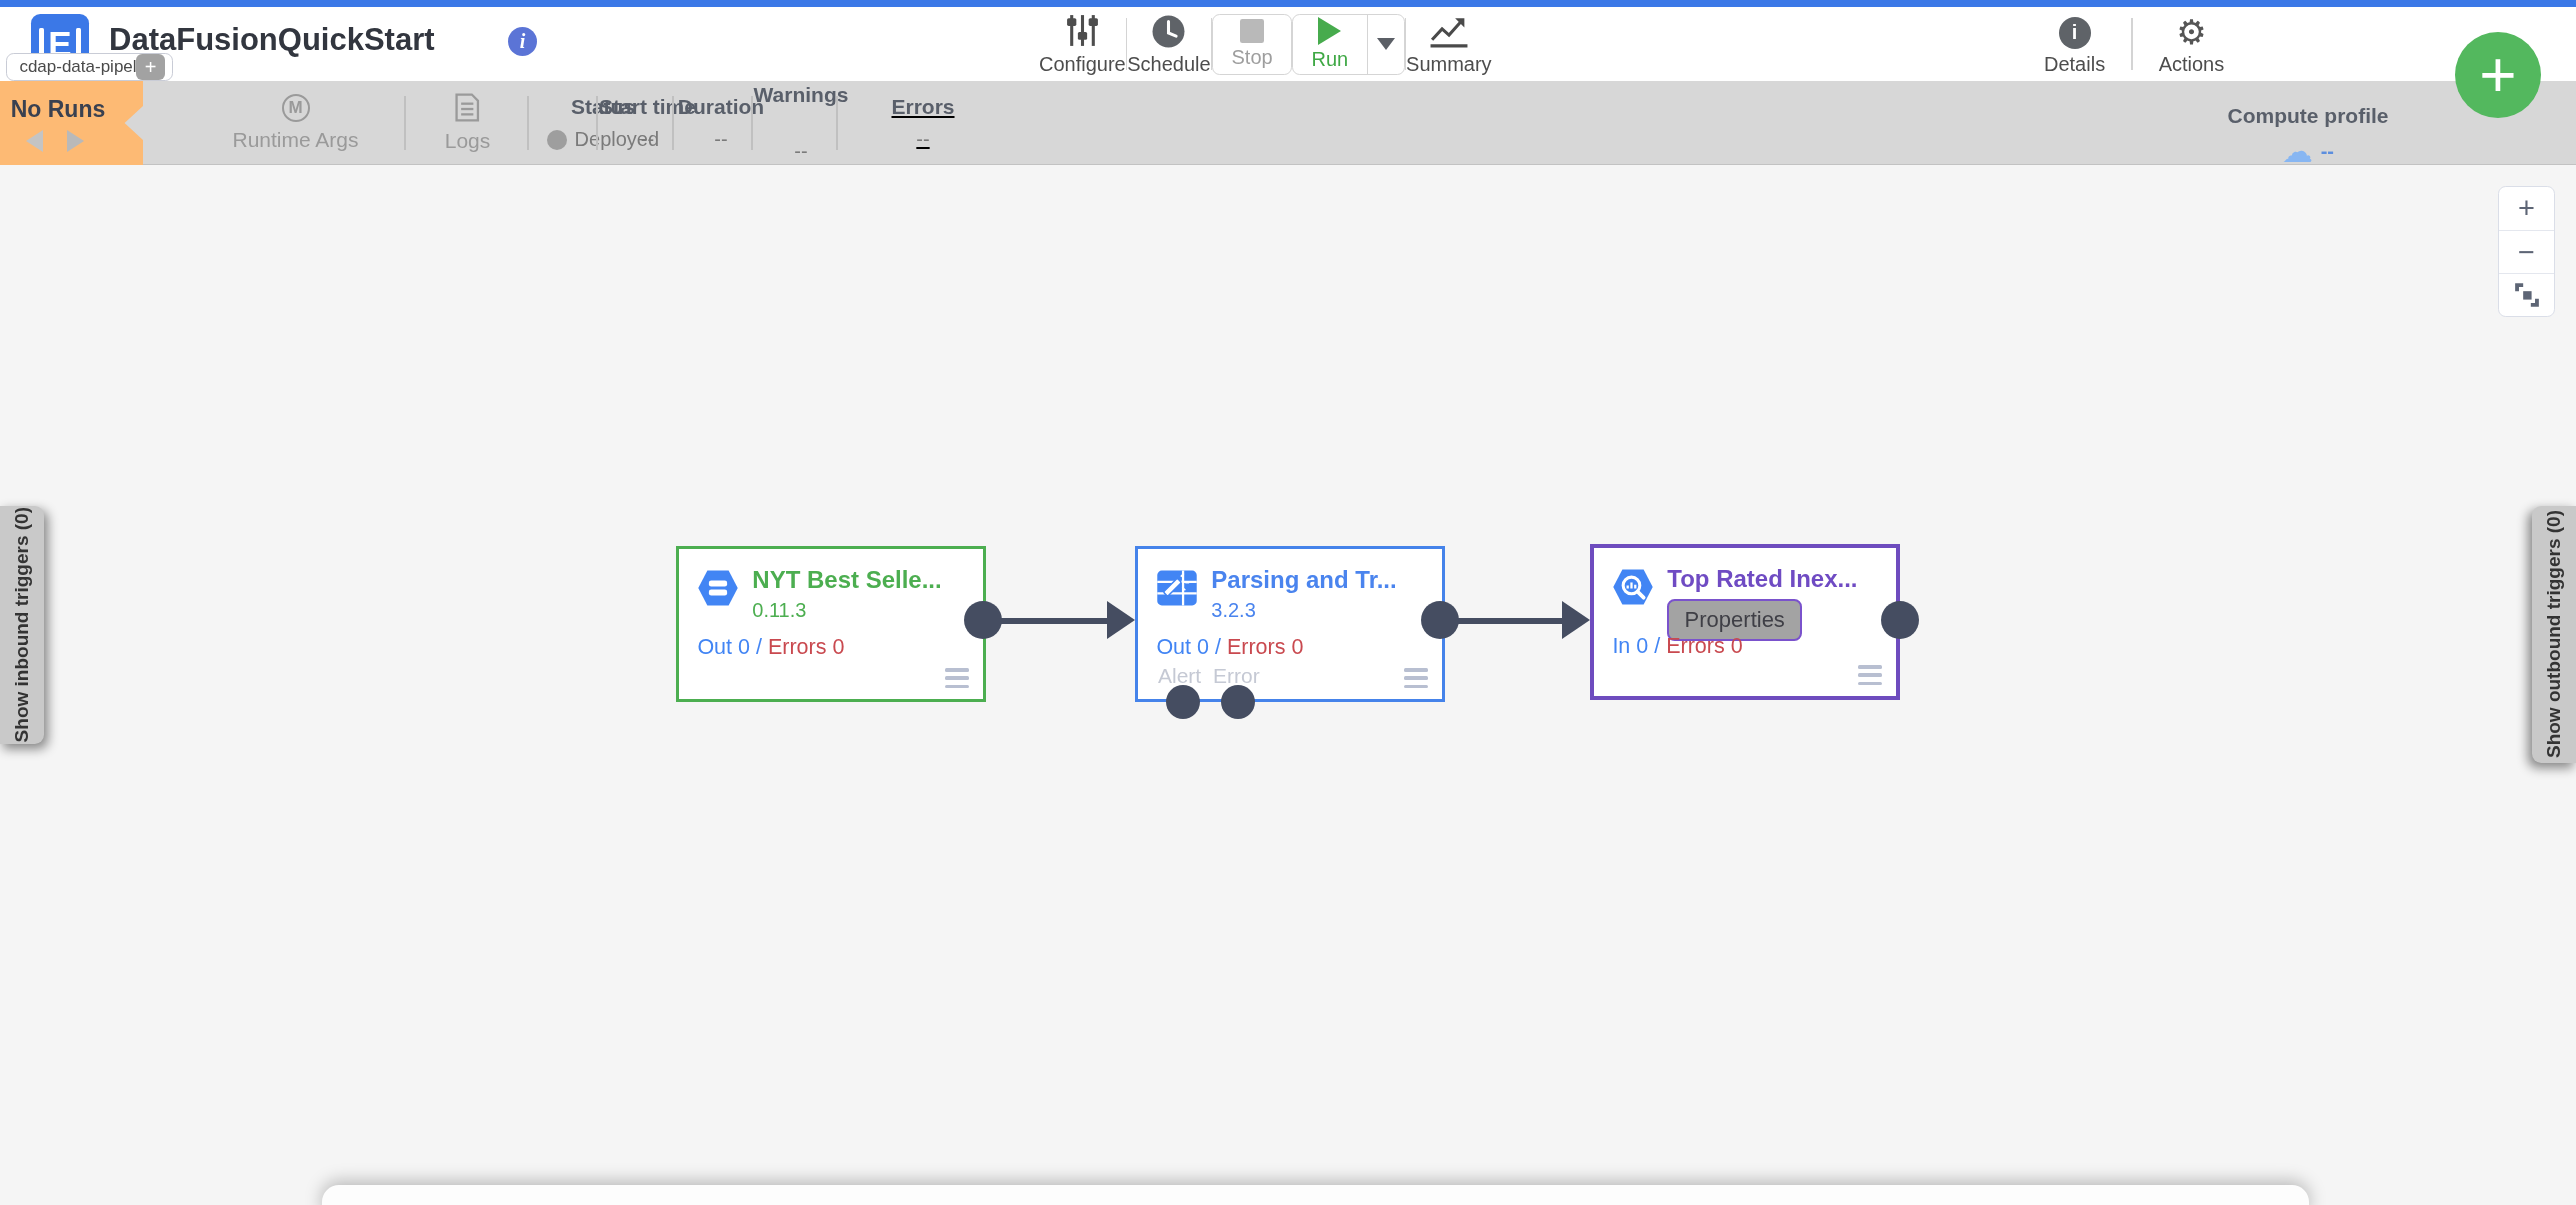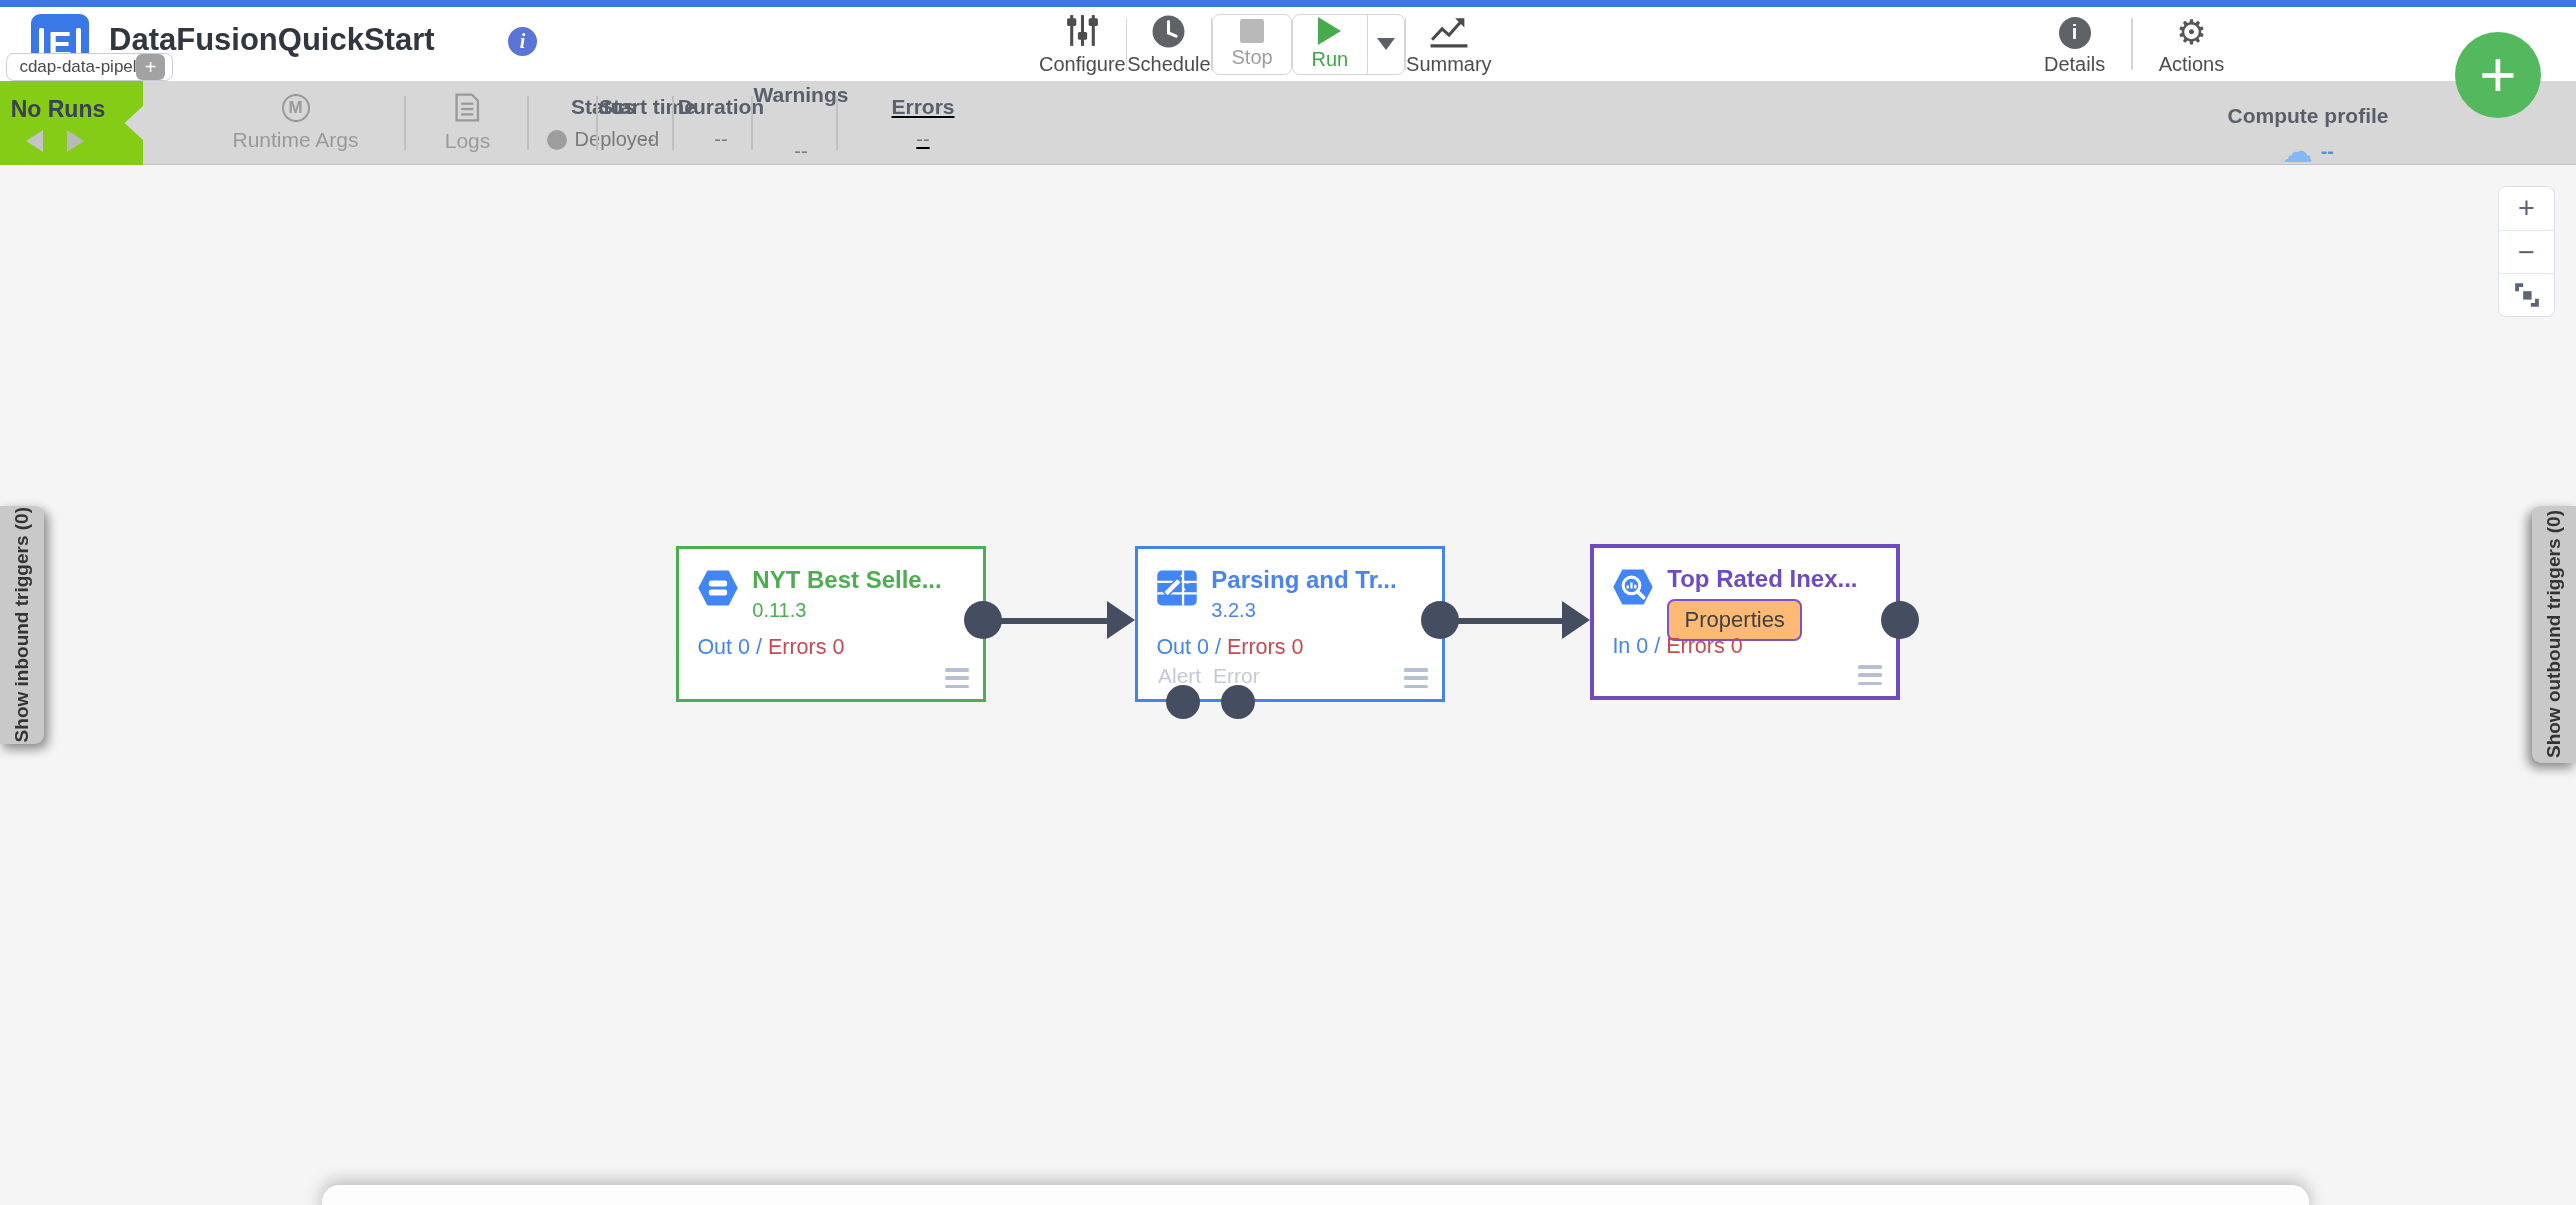--- a/index.html
+++ b/index.html
@@ -49,21 +49,21 @@
   #gear-ic { font-family:"DejaVu Sans", sans-serif; font-size:34px; color:#555; line-height:34px; }
 
   
   #fab { position:absolute; left:2455px; top:32px; width:86px; height:86px; border-radius:50%;
     background:#53b85e; color:#fff; display:flex; align-items:center; justify-content:center;
     font-size:64px; font-weight:300; z-index:30; line-height:1; }
 
   
   #status-bar { position:absolute; top:81px; left:0; width:2576px; height:84px; background:#d7d7d7;
     border-bottom:0.8px solid #c2c2c2; }
-  #runs-tab { position:absolute; left:0; top:0; width:143px; height:84px; background:#84cc16;
+  #runs-tab { position:absolute; left:0; top:0; width:143px; height:84px; background:#fdba74;
     clip-path:polygon(0 0,100% 0,100% calc(50% - 17px),calc(100% - 18.4px) 50%,100% calc(50% + 17px),100% 100%,0 100%); }
   #no-runs { position:absolute; left:10.7px; top:15.3px; font-size:23px; font-weight:bold; color:#3a4150; }
   .pg-arrow { position:absolute; top:49px; width:0; height:0; }
   #pg-left  { left:26px; border-right:17px solid #c4c4c4; border-top:11.5px solid transparent; border-bottom:11.5px solid transparent; }
   #pg-right { left:67px; border-left:17px solid #b9b9b9; border-top:11.5px solid transparent; border-bottom:11.5px solid transparent; }
   .bar-group { position:absolute; top:0; height:84px; display:flex; flex-direction:column;
     align-items:center; justify-content:center; }
   .bar-label { font-size:21px; font-weight:bold; color:#595f6a; }
   .bar-value { font-size:20px; color:#7a7a7a; margin-top:9.2px; display:flex; align-items:center; gap:7.7px; }
   .bar-div { position:absolute; top:15.3px; width:1.5px; height:54px; background:#c0c0c0; }
@@ -96,21 +96,21 @@
   .node-menu i { display:block; width:24.5px; height:3.8px; background:#b8bfd1; border-radius:1.5px; }
   .port-label { position:absolute; font-size:21px; color:#c5c9d4; top:115px; }
   #alert-label { left:20px; } #error-label { left:75px; }
   .bport { position:absolute; width:34px; height:34px; border-radius:50%; background:#454d61; bottom:-20px; }
   #alert-port { left:28px; } #error-port { left:83px; }
   .out-port { position:absolute; width:38px; height:38px; border-radius:50%; background:#454d61; z-index:5; }
   .wire { position:absolute; height:6.1px; background:#454d61; z-index:4; }
   .wire-arrow { position:absolute; width:0; height:0; border-left:28px solid #454d61;
     border-top:19px solid transparent; border-bottom:19px solid transparent; z-index:4; }
   #props-btn { display:inline-block; margin-top:6.1px; padding:6.1px 15.3px; border:2.3px solid #7a52cc;
-    border-radius:7.7px; font-size:22px; color:#3f3f46; background:#fdba74; }
+    border-radius:7.7px; font-size:22px; color:#3f3f46; background:#a3a3a3; }
 
   
   .trigger-tab { position:absolute; width:44px; background:#c9c9c9; display:flex; align-items:center;
     justify-content:center; z-index:20; }
   #left-trigger { left:0; top:506px; height:238px; border-radius:0 9.2px 9.2px 0;
     box-shadow:3.8px 4.6px 10.7px rgba(0,0,0,0.45); }
   #right-trigger { right:0; top:506px; height:257px; border-radius:9.2px 0 0 9.2px;
     box-shadow:-3.8px 4.6px 10.7px rgba(0,0,0,0.45); }
   .vtext { writing-mode:vertical-rl; transform:rotate(180deg); font-size:19px; font-weight:bold;
     color:#333; white-space:nowrap; }

